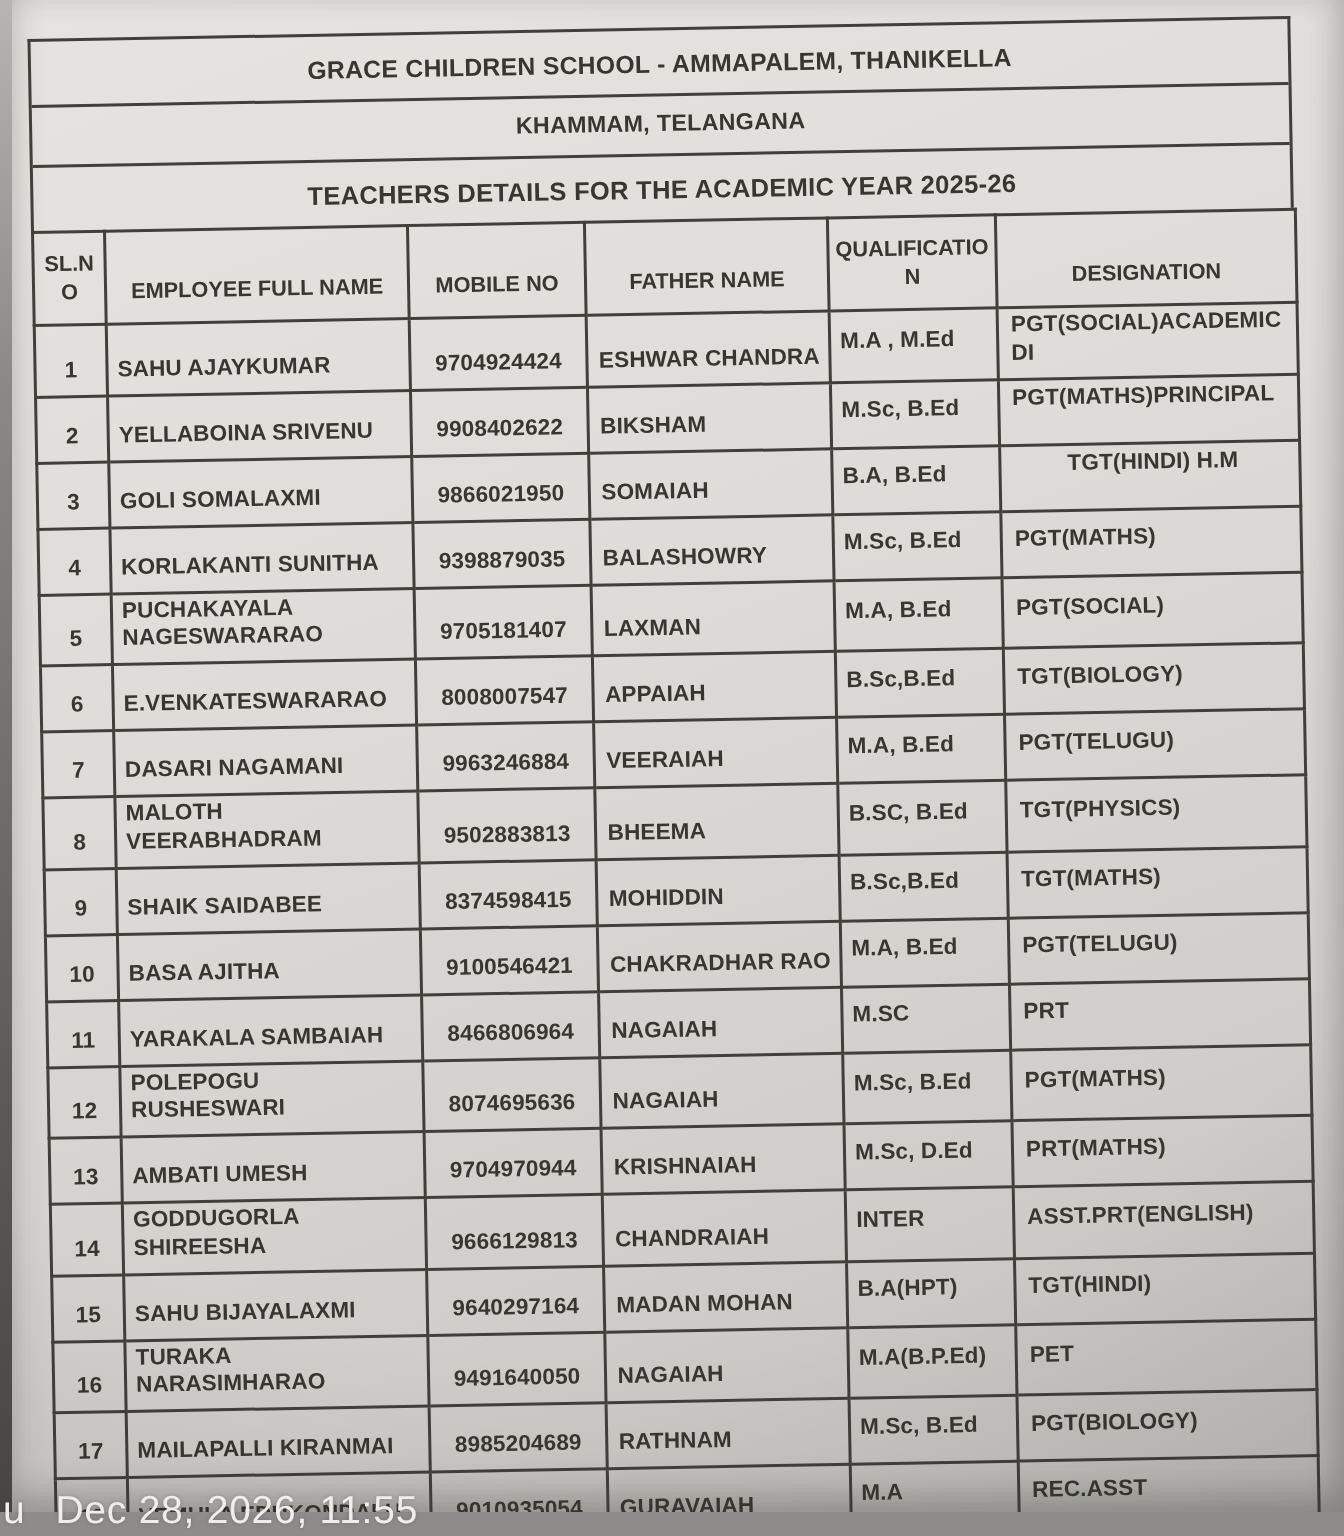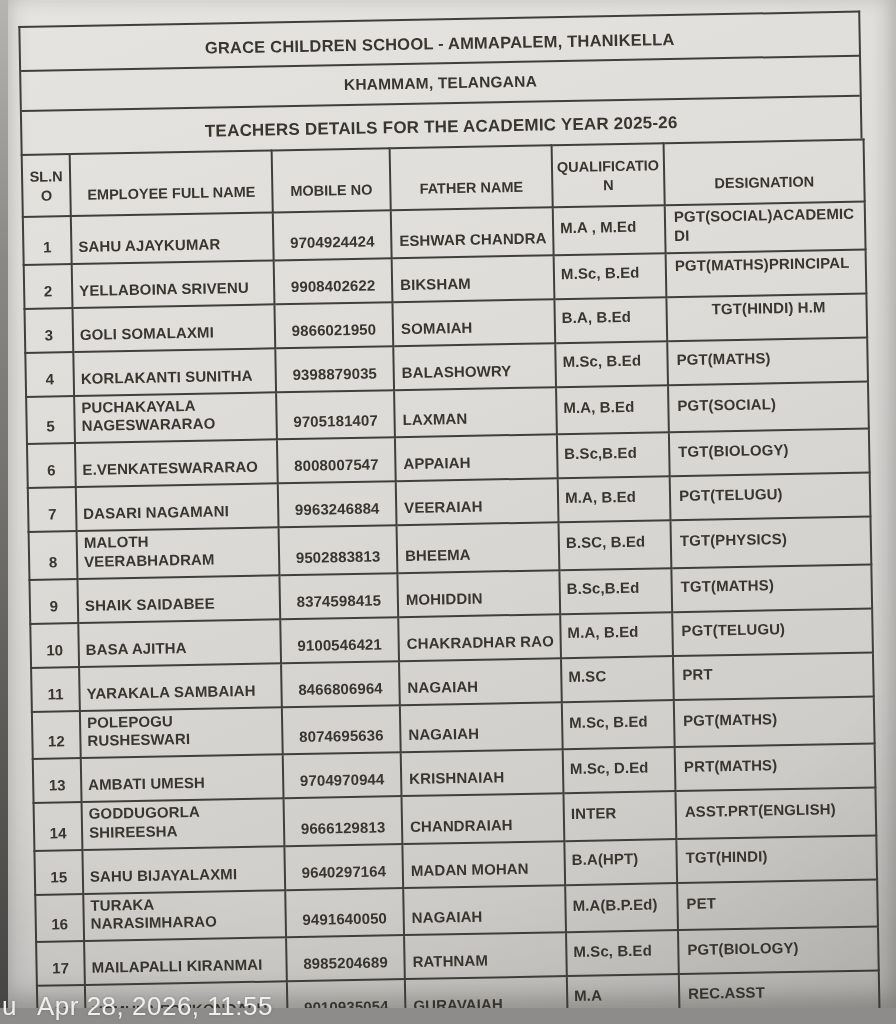--- a/index.html
+++ b/index.html
@@ -250,15 +250,15 @@
               <td class="c5">REC.ASST</td>
             </tr>
           </tbody>
       </table>
     </div>
     <div class="vignette"></div>
   </div>
 
   <div class="bottom-strip"></div>
   <div class="timestamp-overlay">
-    <span class="partial">u</span><span>Apr 28, 2026, 11:55</span>
+    <span class="partial">u</span><span>Dec 28, 2026, 11:55</span>
   </div>
 </div>
 
 </body></html>

